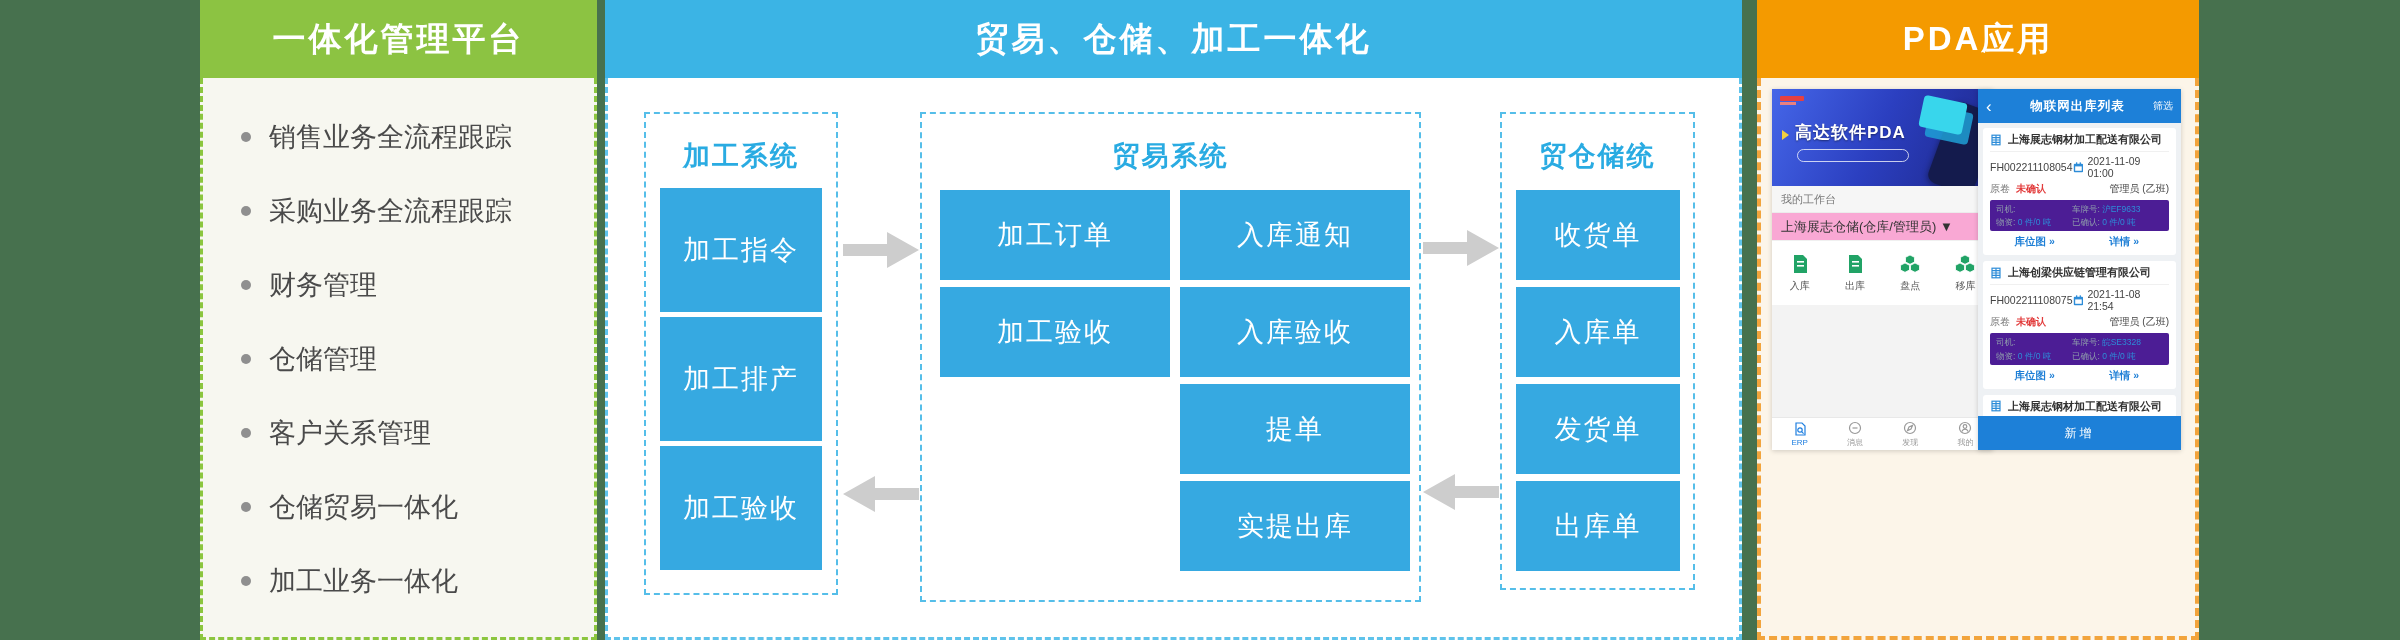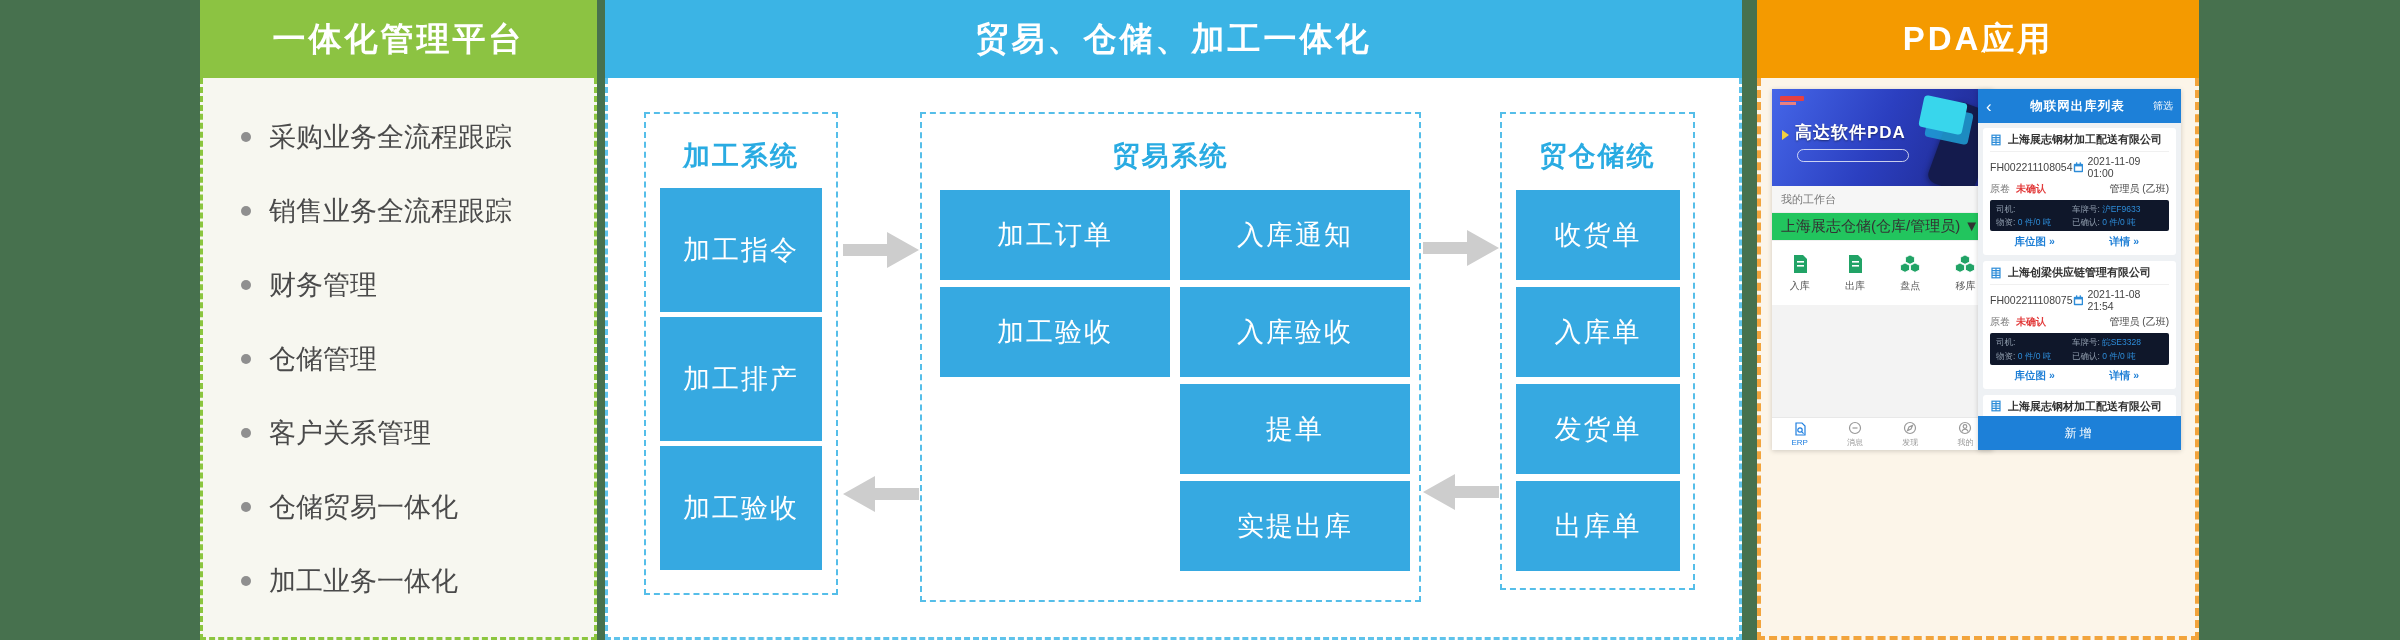--- a/index.html
+++ b/index.html
@@ -105,21 +105,21 @@
   .banner-pill { position:absolute; top:60px; left:25px; width:112px; height:13px; border:1px solid rgba(255,255,255,.75); border-radius:7px; }
   .banner-device {
     position:absolute; top:16px; right:6px; width:48px; height:86px;
     background:#141B4D; border-radius:9px; transform:rotate(20deg);
     box-shadow:0 2px 6px rgba(0,0,0,.4);
   }
   .banner-screen  { position:absolute; top:10px; right:28px; width:44px; height:32px; background:#38D6EC; border-radius:4px; transform:rotate(12deg); }
   .banner-screen2 { position:absolute; top:20px; right:22px; width:44px; height:32px; background:#1E9FD6; border-radius:4px; transform:rotate(12deg); opacity:.85; }
 
   .workbench-row { flex:none; height:27px; background:#F6F6F6; border-bottom:1px solid #ECECEC; display:flex; align-items:center; padding-left:9px; font-size:11px; color:#777; }
-  .selector-row  { flex:none; height:28px; background:#22c55e; border-bottom:1px solid #F0F0F0; display:flex; align-items:center; padding-left:9px; font-size:15px; color:#333; }
+  .selector-row  { flex:none; height:28px; background:#f9a8d4; border-bottom:1px solid #F0F0F0; display:flex; align-items:center; padding-left:9px; font-size:13px; color:#333; }
   .actions-row { flex:none; height:64px; background:#fff; display:flex; }
   .action { flex:1; display:flex; flex-direction:column; align-items:center; justify-content:center; gap:5px; }
   .action svg { display:block; }
   .action-label { font-size:10px; color:#555; }
   .phone-spacer { flex:1; background:#F3F3F3; }
   .phone-nav { flex:none; height:33px; background:#fff; border-top:1px solid #E8E8E8; display:flex; }
   .nav-item { flex:1; display:flex; flex-direction:column; align-items:center; justify-content:center; gap:2px; font-size:8px; color:#999;text-align:right; }
   .nav-item.active { color:#1E7FE0; }
 
   
@@ -135,44 +135,44 @@
     white-space:nowrap; overflow:hidden;
   }
   .card-company svg { flex:none; }
   .card-row { display:flex; justify-content:space-between; align-items:center; margin-top:3px; font-size:10.5px; color:#444; }
   .date-wrap { display:flex; align-items:center; gap:4px; }
   .status-left { display:flex; align-items:center; gap:6px; }
   .tag-label { color:#777; font-size:10px; }
   .status-value { color:#E23B3B; font-size:10px; font-weight:bold; }
   .operator { font-size:10px; color:#444; }
   .inner-box {
-    background:#0f172a; border-radius:2px; margin-top:4px; padding:4px 6px;
+    background:#4c1d95; border-radius:2px; margin-top:4px; padding:4px 6px;
     display:grid; grid-template-columns:1fr 1.2fr; row-gap:3px;
     font-size:8.5px; color:#8E9BAB; line-height:1.2;
   }
   .inner-val { color:#2D8CD8; }
   .links-row { display:flex; margin-top:2px; height:18px; align-items:center; }
   .link { flex:1; text-align:center; color:#1E7FD6; font-size:10.5px; font-weight:bold; }
   .add-btn { flex:none; height:34px; background:#1D80D8; color:#fff; display:flex; align-items:center; justify-content:center; font-size:12px; letter-spacing:3px; }
 </style>
 </head>
 <body>
 
 <div id="canvas">
 
   <div class="panel" id="left-panel">
     <div class="panel-header">一体化管理平台</div>
     <div class="panel-body" id="left-body">
       <div class="feature-item">
           <span class="feature-dot"></span>
+          <span>销售业务全流程跟踪</span>
+        </div>
+      <div class="feature-item">
+          <span class="feature-dot"></span>
           <span>采购业务全流程跟踪</span>
-        </div>
-      <div class="feature-item">
-          <span class="feature-dot"></span>
-          <span>销售业务全流程跟踪</span>
         </div>
       <div class="feature-item">
           <span class="feature-dot"></span>
           <span>财务管理</span>
         </div>
       <div class="feature-item">
           <span class="feature-dot"></span>
           <span>仓储管理</span>
         </div>
       <div class="feature-item">

